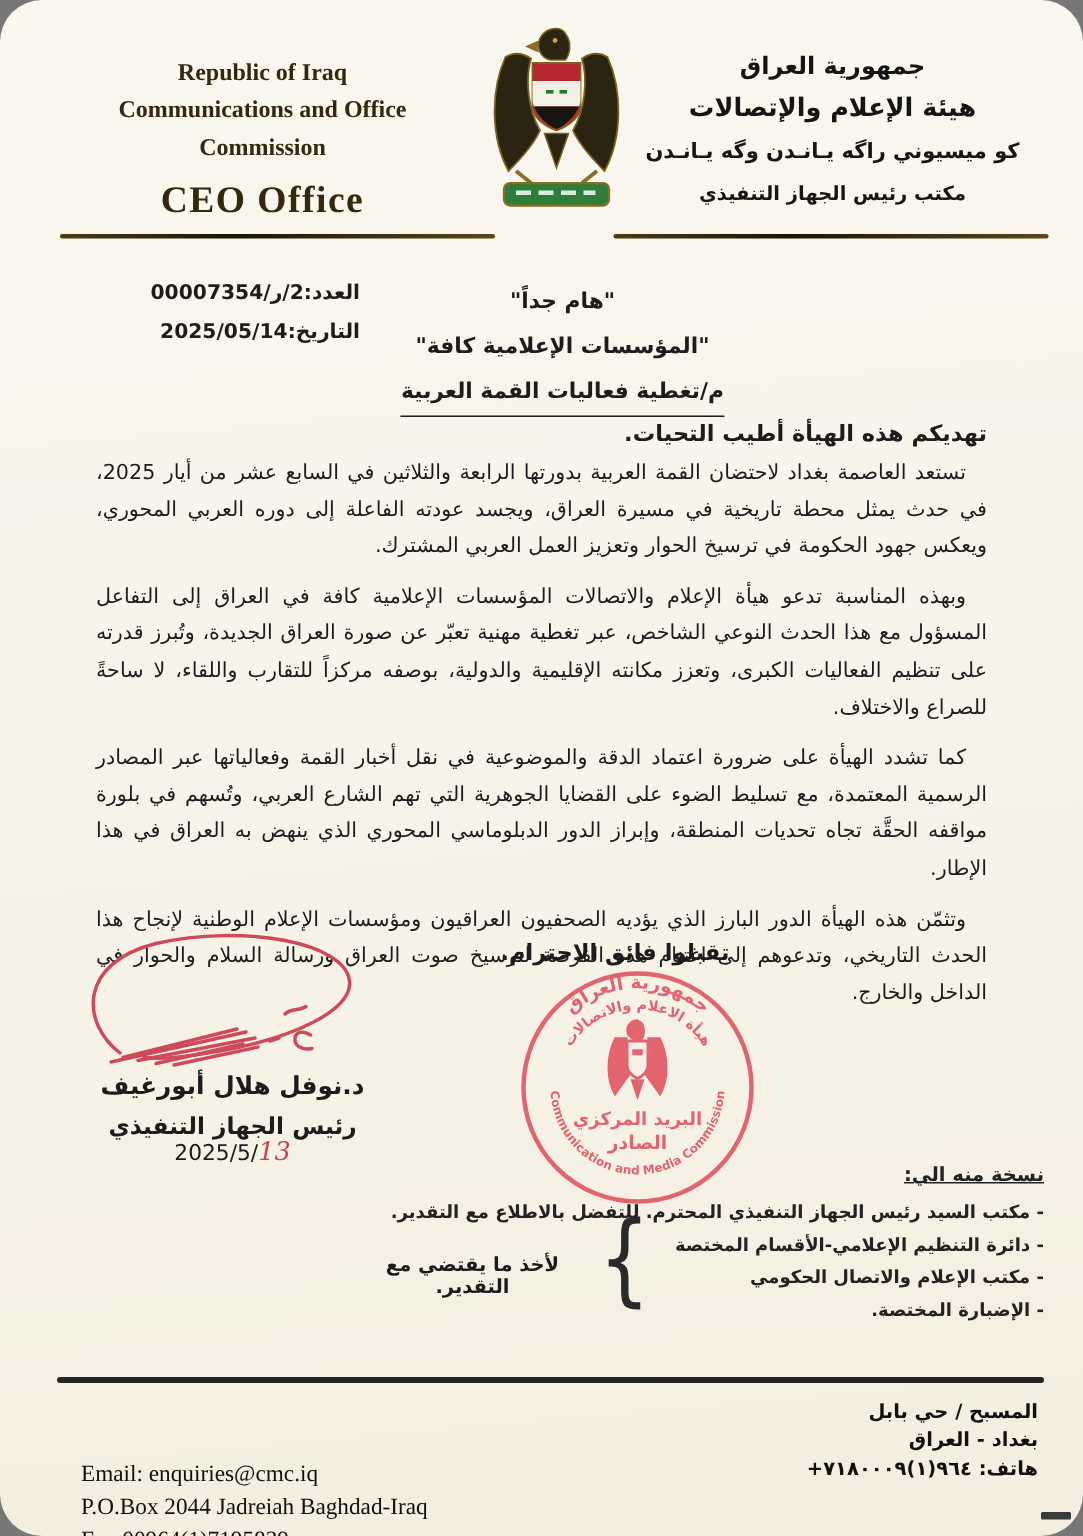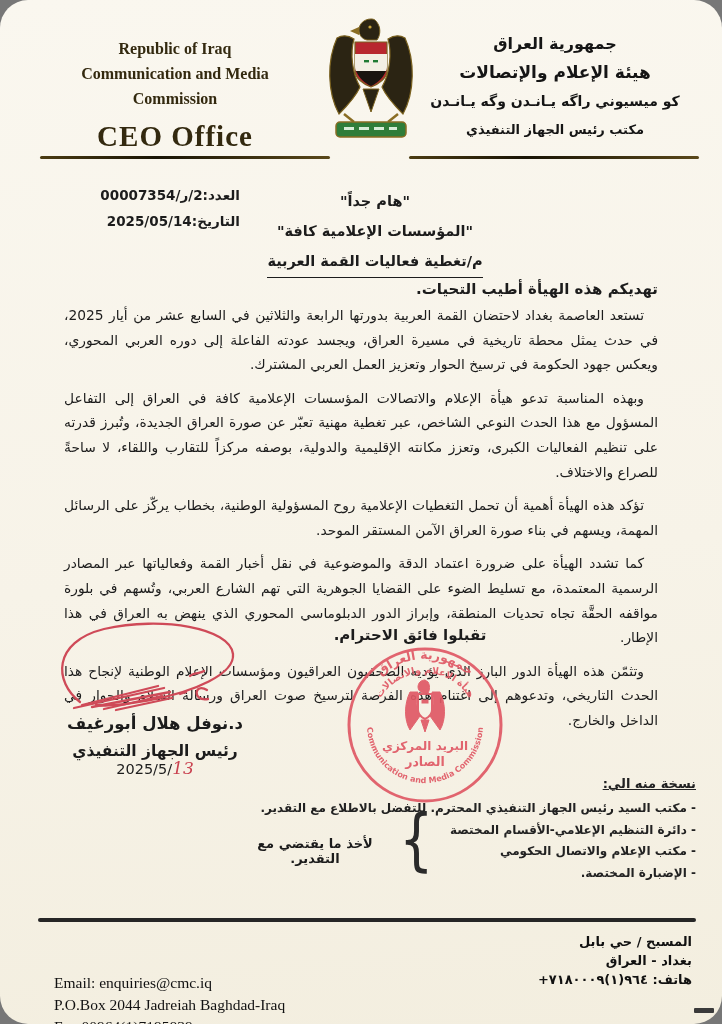--- a/index.html
+++ b/index.html
@@ -8,21 +8,21 @@
     background:linear-gradient(175deg,#faf7ef 0%,#f7f3e8 55%,#f3eedf 100%);
     font-family:"DejaVu Sans",sans-serif;color:#1c1c1c;overflow:hidden;border-radius:28px;
   }
   .abs{position:absolute;}
   .ar{direction:rtl;}
 
   
   .lh-en{left:36px;top:36px;width:278px;text-align:center;
          font-family:"Liberation Serif","DejaVu Serif",serif;color:#33290f;font-weight:bold;}
   .lh-en .l{font-size:16px;line-height:25px;}
-  .lh-en .ceo{font-size:29px;margin-top:9px;letter-spacing:1px;}
+  .lh-en .ceo{font-size:25px;margin-top:9px;letter-spacing:1px;}
   .lh-ar{right:24px;top:30px;width:286px;text-align:center;color:#151515;font-weight:bold;}
   .lh-ar .l1{font-size:16px;line-height:28px;}
   .lh-ar .l2{font-size:17px;line-height:29px;}
   .lh-ar .l3{font-size:14px;line-height:28px;}
   .lh-ar .l4{font-size:13px;line-height:30px;}
   .rule{height:3px;background:linear-gradient(90deg,#4b3c12,#191405 40%,#5a481a);border-radius:2px;}
   .rule-l{left:40px;top:156px;width:290px;}
   .rule-r{left:409px;top:156px;width:290px;}
 
   
@@ -66,21 +66,21 @@
   .foot-ar{right:30px;top:932px;text-align:right;font-weight:bold;font-size:13px;line-height:19px;color:#111;}
   .artifact{left:694px;top:1008px;width:20px;height:5px;background:#3a3a3a;border-radius:1px;}
 </style>
 </head>
 <body>
 
 <div class="page">
 
   <div class="abs lh-en">
     <div class="l">Republic of Iraq</div>
-    <div class="l">Communication and Media</div>
+    <div class="l">Communications and Office</div>
     <div class="l">Commission</div>
     <div class="ceo">CEO Office</div>
   </div>
 
   <div class="abs" style="left:322px;top:16px;">
     <svg width="98" height="136" viewBox="0 0 98 136">
 
       <path d="M15,22 C5,44 5,76 17,98 C25,90 34,80 38,71 C30,57 28,37 32,23 C26,19 20,19 15,22 Z" fill="#2b2413" stroke="#7a611f" stroke-width="1.2"></path>
       <path d="M83,22 C93,44 93,76 81,98 C73,90 64,80 60,71 C68,57 70,37 66,23 C72,19 78,19 83,22 Z" fill="#2b2413" stroke="#7a611f" stroke-width="1.2"></path>
 
@@ -125,21 +125,20 @@
     <div>"هام جداً"</div>
     <div>"المؤسسات الإعلامية كافة"</div>
     <div><span class="subject">م/تغطية فعاليات القمة العربية</span></div>
   </div>
 
   <div class="abs greet ar">تهديكم هذه الهيأة أطيب التحيات.</div>
 
   <div class="abs bodytxt ar">
     <p>تستعد العاصمة بغداد لاحتضان القمة العربية بدورتها الرابعة والثلاثين في السابع عشر من أيار 2025، في حدث يمثل محطة تاريخية في مسيرة العراق، ويجسد عودته الفاعلة إلى دوره العربي المحوري، ويعكس جهود الحكومة في ترسيخ الحوار وتعزيز العمل العربي المشترك.</p>
     <p>وبهذه المناسبة تدعو هيأة الإعلام والاتصالات المؤسسات الإعلامية كافة في العراق إلى التفاعل المسؤول مع هذا الحدث النوعي الشاخص، عبر تغطية مهنية تعبّر عن صورة العراق الجديدة، وتُبرز قدرته على تنظيم الفعاليات الكبرى، وتعزز مكانته الإقليمية والدولية، بوصفه مركزاً للتقارب واللقاء، لا ساحةً للصراع والاختلاف.</p>
-    <p>تؤكد هذه الهيأة أهمية أن تحمل التغطيات الإعلامية روح المسؤولية الوطنية، بخطاب يركّز على الرسائل المهمة، ويسهم في بناء صورة العراق الآمن المستقر الموحد.</p>
     <p>كما تشدد الهيأة على ضرورة اعتماد الدقة والموضوعية في نقل أخبار القمة وفعالياتها عبر المصادر الرسمية المعتمدة، مع تسليط الضوء على القضايا الجوهرية التي تهم الشارع العربي، وتُسهم في بلورة مواقفه الحقَّة تجاه تحديات المنطقة، وإبراز الدور الدبلوماسي المحوري الذي ينهض به العراق في هذا الإطار.</p>
     <p>وتثمّن هذه الهيأة الدور البارز الذي يؤديه الصحفيون العراقيون ومؤسسات الإعلام الوطنية لإنجاح هذا الحدث التاريخي، وتدعوهم إلى اغتنام هذه الفرصة لترسيخ صوت العراق ورسالة السلام والحوار في الداخل والخارج.</p>
   </div>
 
   <div class="abs closing ar">تقبلوا فائق الاحترام.</div>
 
   <div class="abs sig">
     <svg width="200" height="100" viewBox="0 0 200 100">
       <g stroke="#cf4a58" stroke-width="2.3" fill="none" stroke-linecap="round">
         <path d="M28,88 C2,68 0,28 52,15 C110,2 178,14 181,40 C183,60 142,78 98,86 C80,89 60,93 44,91"></path>

